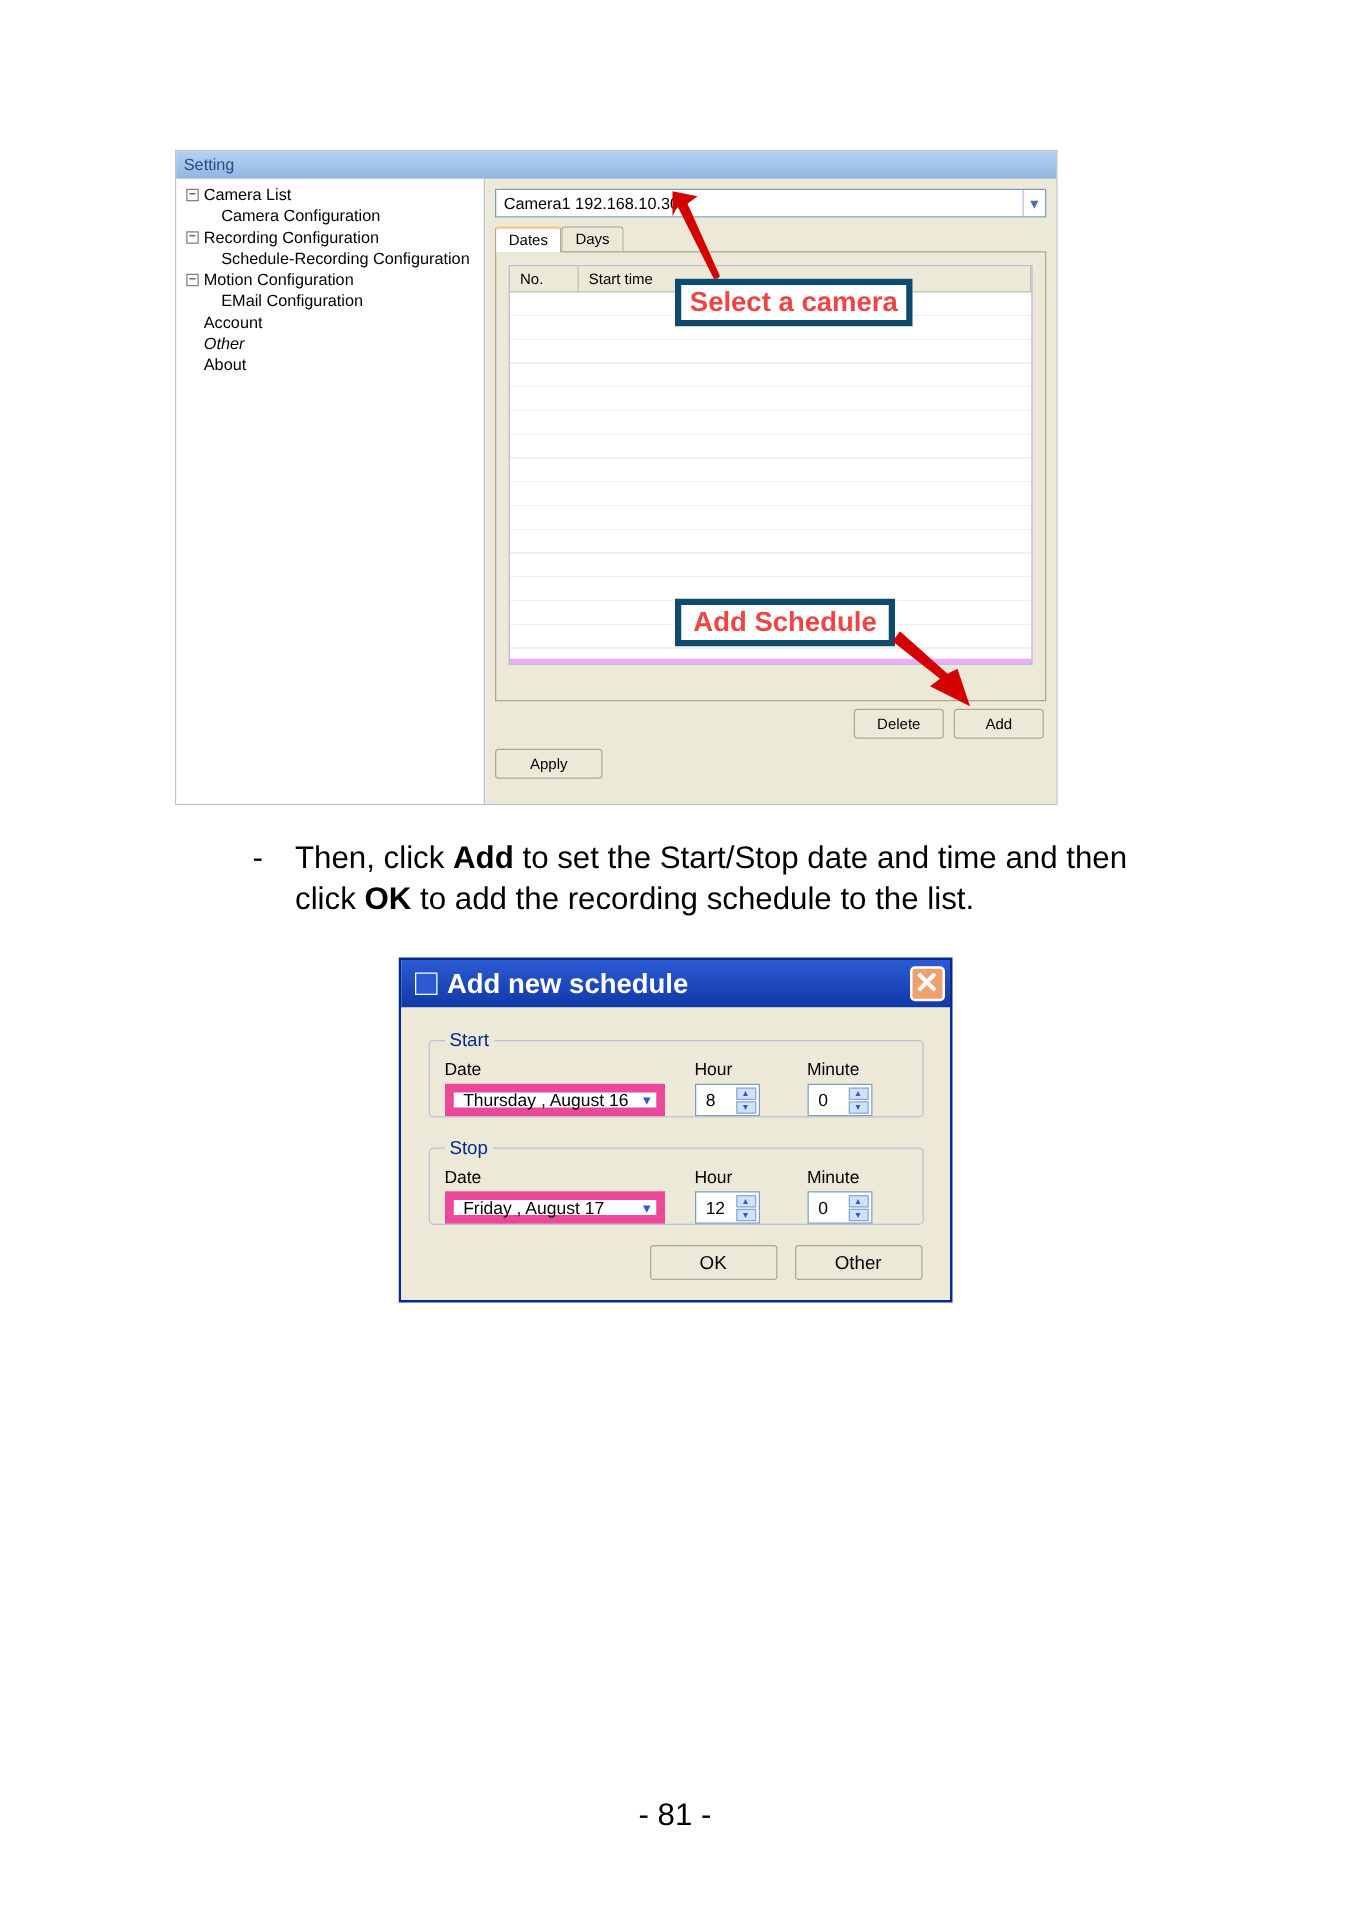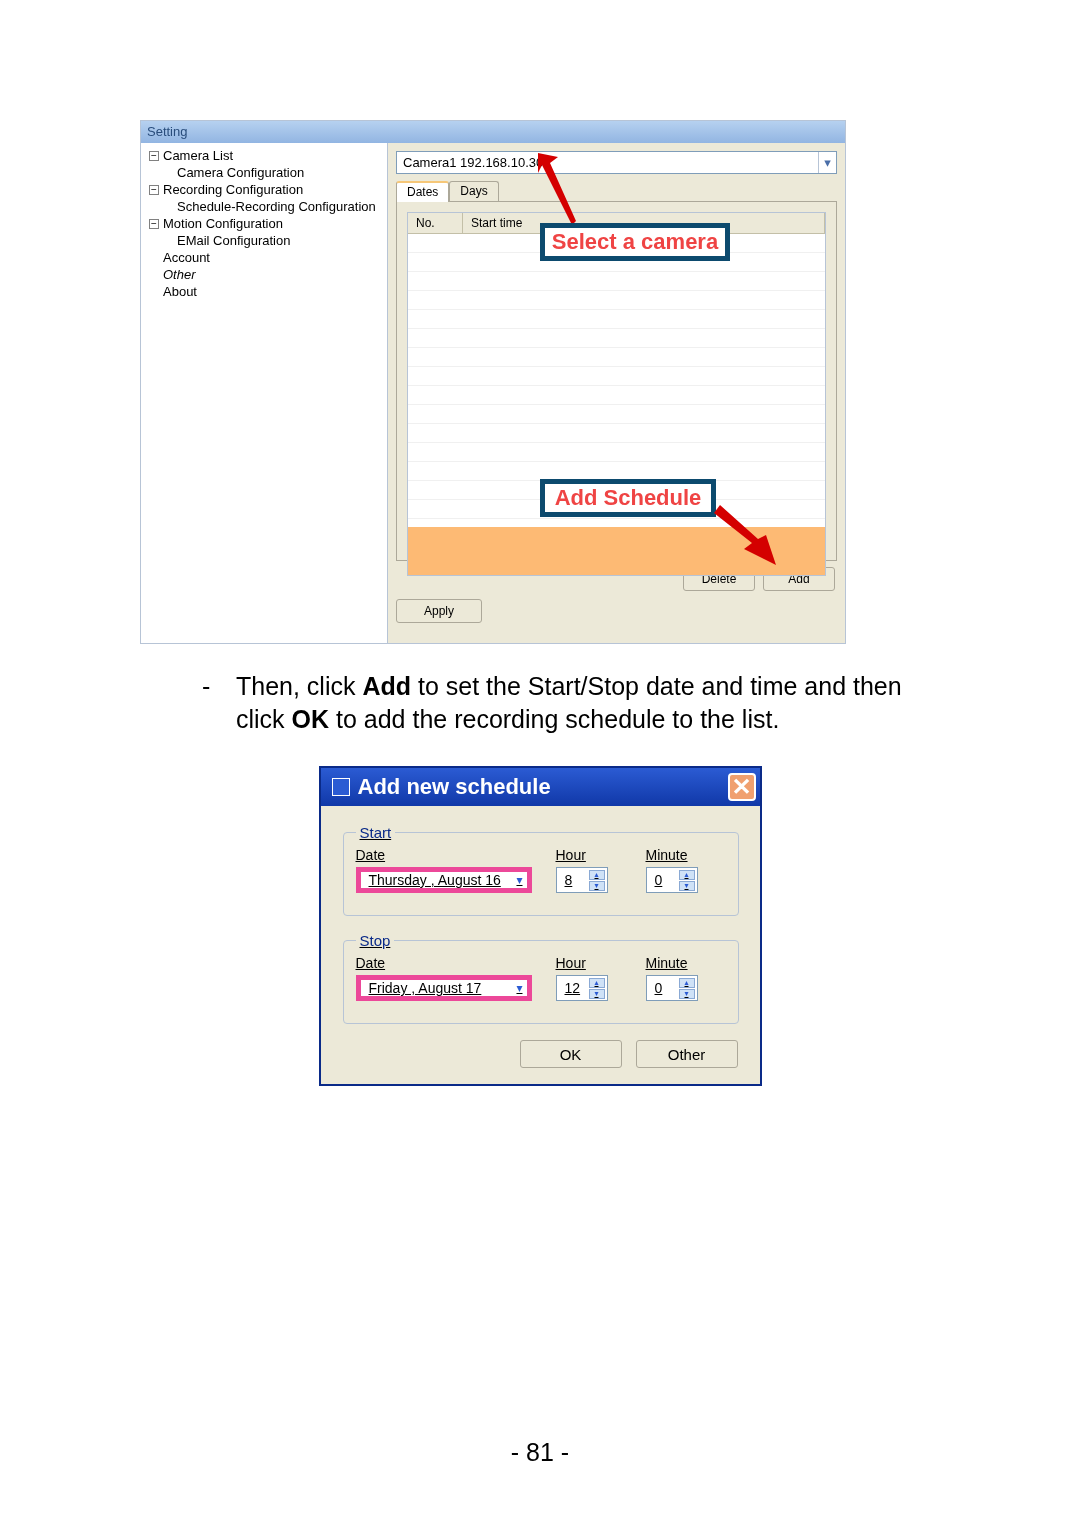--- a/index.html
+++ b/index.html
@@ -96,23 +96,23 @@
     z-index:2;
   }
   .tab-panel {
     border:1px solid #aca899;
     background:#ece9d8;
     height:360px;
     padding:10px 10px 0;
     position:relative;
   }
   .list {
-    background:#fdba74;
+    background:#f0abfc;
     border:1px solid #b7c4d6;
-    height:364px;
+    height:320px;
     width:100%;
   }
   .list-header {
     display:flex;
     background:#ece9d8;
     border-bottom:1px solid #c3bfa7;
     font-size:12px;
   }
   .list-header div { padding:3px 8px; border-right:1px solid #c3bfa7; }
   .list-header .col-no { width:55px; }
@@ -202,44 +202,43 @@
     justify-content:center;
     line-height:1;
   }
   .dlg-body {
     background:#ece9d8;
     padding:18px 22px 16px;
   }
   fieldset.grp {
     border:1px solid #b7c4d6;
     border-radius:4px;
-    padding:6px 12px 22px;
+    padding:6px 12px 0;
     margin:0 0 16px;
-    text-decoration:underline;
   }
   fieldset.grp legend {
     color:#0a2a88;
     font-size:15px;
     padding:0 4px;
   }
   .line1 {
     display:grid;
     grid-template-columns: 200px 90px 80px;
     font-size:14px;
     color:#000;
     margin-bottom:4px;
   }
   .line2 {
     display:grid;
     grid-template-columns: 200px 90px 80px;
     align-items:center;
   }
   .datebox {
     width:176px; height:26px;
-    border:5px solid #ec4899;
+    border:7px solid #ec4899;
     background:#fff;
     display:flex; align-items:center;
     padding:0 4px 0 8px;
     font-size:14px;
     justify-content:space-between;
   }
   .datebox .dd {
     margin-left:auto;
     color:#2b5bd3;
     font-size:12px;

